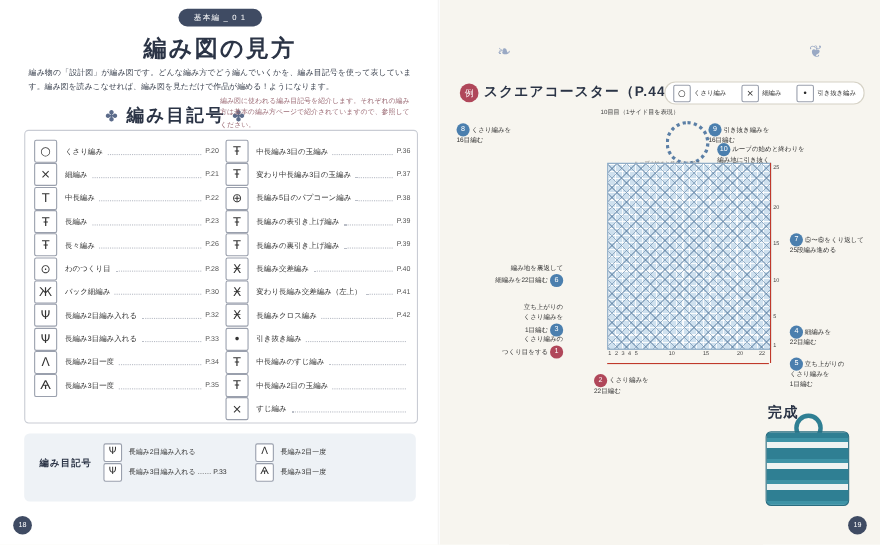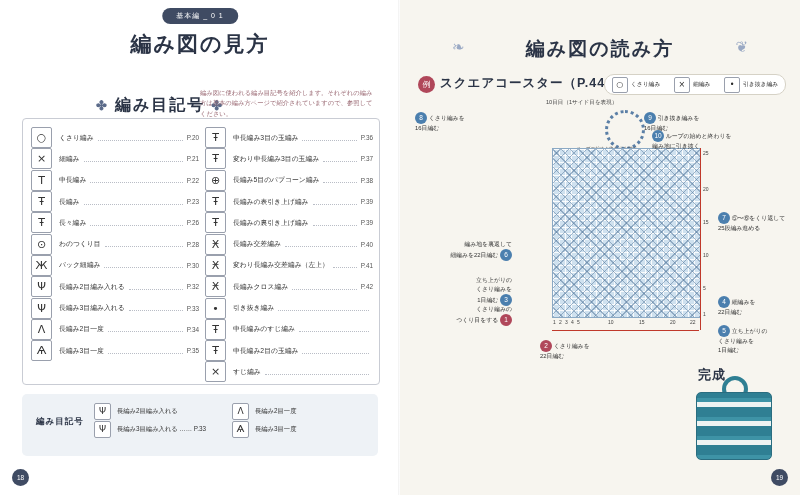--- a/index.html
+++ b/index.html
@@ -209,20 +209,21 @@
 <body>
 
 <div class="spread">
 
   <div class="page page-left">
 
     <div class="chapter-tag">基本編 _ 0 1</div>
 
     <div class="l-title">編み図の見方</div>
 
+    <div class="l-lead">編み物の「設計図」が編み図です。どんな編み方でどう編んでいくかを、編み目記号を使って表しています。編み図を読みこなせれば、編み図を見ただけで作品が編める！ようになります。</div>
 
     <div class="sec-title">
       <span class="swirl">✤</span>
       <span>編み目記号</span>
       <span class="swirl">✤</span>
     </div>
     <div class="sec-note">編み図に使われる編み目記号を紹介します。それぞれの編み方は基本の編み方ページで紹介されていますので、参照してください。</div>
 
     <div class="symbol-box">
       <div class="col col-a">
@@ -396,21 +397,20 @@
       </div>
     </div>
 
     <div class="folio folio-l">18</div>
   </div>
 
   <div class="page page-right">
 
     <div class="r-deco r-deco-l">❧</div>
     <div class="r-deco r-deco-r">❦</div>
-    <div class="r-title">編み図の読み方</div>
 
     <div class="ex-badge">例</div>
     <div class="ex-title">スクエアコースター（P.44）</div>
 
     <div class="legend">
       <div class="lg-item">
         <span class="lg-sym">○</span>
         <span class="lg-txt">くさり編み</span>
       </div>
       <div class="lg-item">

